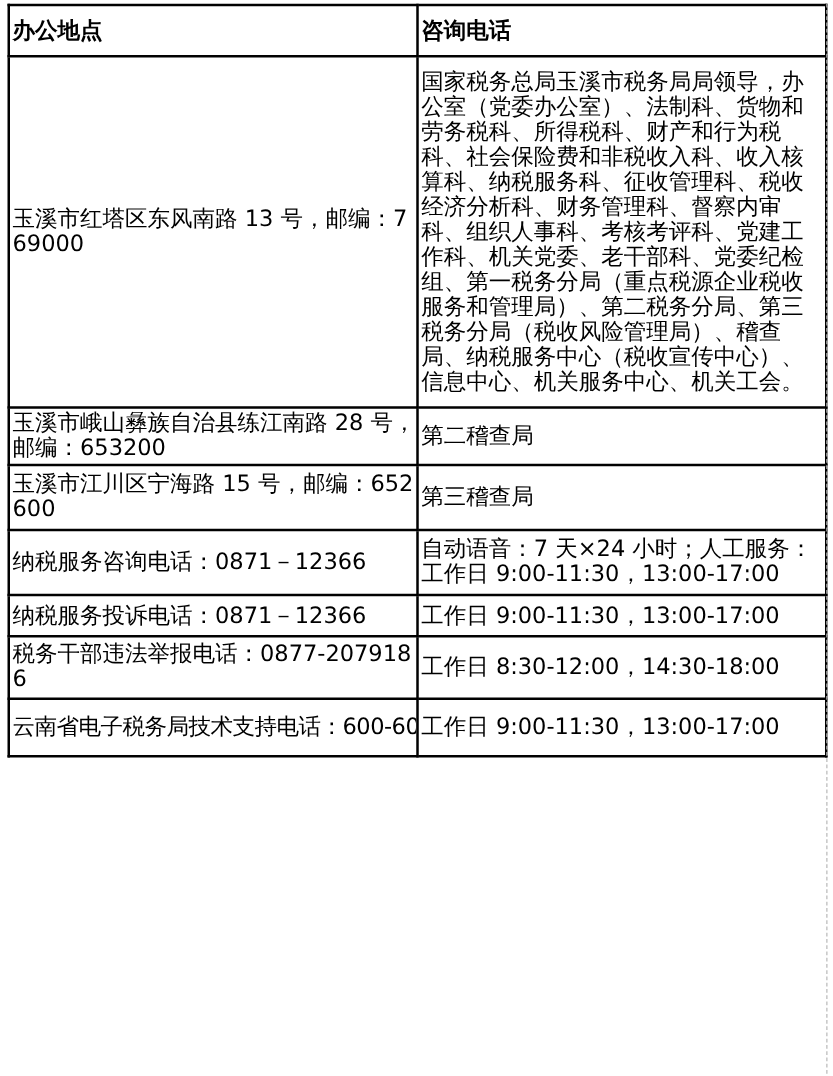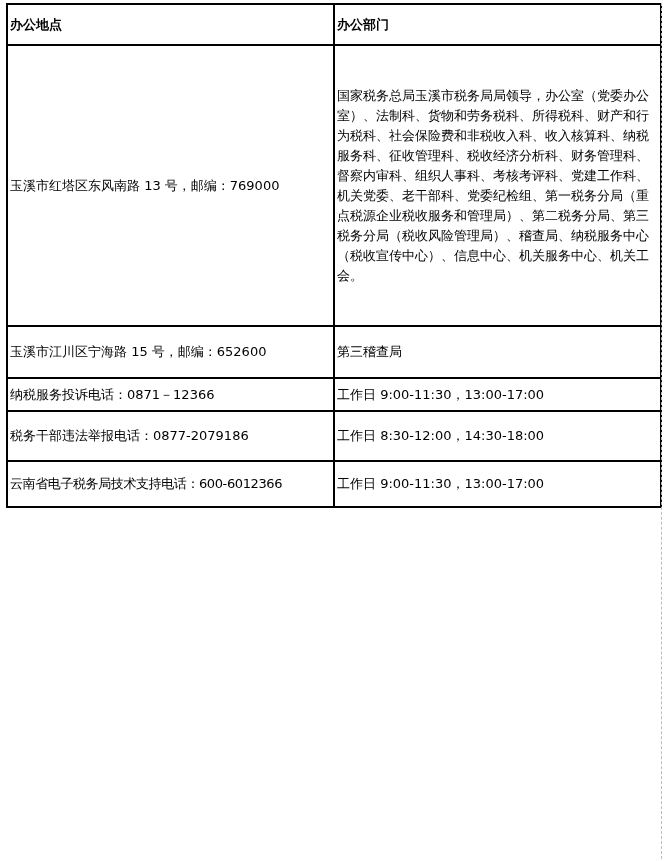--- a/index.html
+++ b/index.html
@@ -1,46 +1,54 @@
 <!DOCTYPE html>
 <html><head>
   <meta charset="utf-8">
   <style>
     html, body { margin: 0; padding: 0; background: #ffffff; }
     body { width: 666px; height: 861px; position: relative; overflow: hidden;
       font-family: "DejaVu Sans", "Liberation Sans", sans-serif; color: #000; }
     .tbl { position: absolute; left: 6px; top: 3px; width: 654px; border-collapse: collapse; table-layout: fixed; }
-    .tbl td { border: 2px solid #000; padding: 0 0 0 2px; font-size: 13px; line-height: 20px;
+    .tbl td { border: 2px solid #000; padding: 0 0 0 2px; font-size: 18px; line-height: 20px;
       vertical-align: middle; word-break: break-all; }
     .tbl col.c1 { width: 327px; }
     .tbl col.c2 { width: 327px; }
     .hdr { font-weight: bold; font-size: 14px; }
     .gap { height: 20px; }
     .edge { position: absolute; left: 661px; top: 3px; width: 0; height: 856px; border-left: 1px dashed #bbb; }
   </style>
 </head>
 <body>
 
 <table class="tbl">
   <colgroup>
       <col class="c1">
       <col class="c2">
     </colgroup>
   <tbody>
       <tr style="height:41px">
     <td class="hdr">办公地点</td>
-    <td class="hdr">办公部门</td>
+    <td class="hdr">咨询电话</td>
   </tr>
   <tr style="height:281px">
     <td>玉溪市红塔区东风南路 13 号，邮编：769000</td>
     <td>国家税务总局玉溪市税务局局领导，办公室（党委办公室）、法制科、货物和劳务税科、所得税科、财产和行为税科、社会保险费和非税收入科、收入核算科、纳税服务科、征收管理科、税收经济分析科、财务管理科、督察内审科、组织人事科、考核考评科、党建工作科、机关党委、老干部科、党委纪检组、第一税务分局（重点税源企业税收服务和管理局）、第二税务分局、第三税务分局（税收风险管理局）、稽查局、纳税服务中心（税收宣传中心）、信息中心、机关服务中心、机关工会。</td>
   </tr>
+  <tr style="height:46px">
+    <td>玉溪市峨山彝族自治县练江南路 28 号，邮编：653200</td>
+    <td>第二稽查局</td>
+  </tr>
   <tr style="height:52px">
     <td>玉溪市江川区宁海路 15 号，邮编：652600</td>
     <td>第三稽查局</td>
+  </tr>
+  <tr style="height:52px">
+    <td>纳税服务咨询电话：0871－12366</td>
+    <td>自动语音：7 天×24 小时；人工服务：工作日 9:00-11:30，13:00-17:00</td>
   </tr>
   <tr style="height:33px">
     <td>纳税服务投诉电话：0871－12366</td>
     <td>工作日 9:00-11:30，13:00-17:00</td>
   </tr>
   <tr style="height:50px">
     <td>税务干部违法举报电话：0877-2079186</td>
     <td>工作日 8:30-12:00，14:30-18:00</td>
   </tr>
   <tr style="height:46px">

